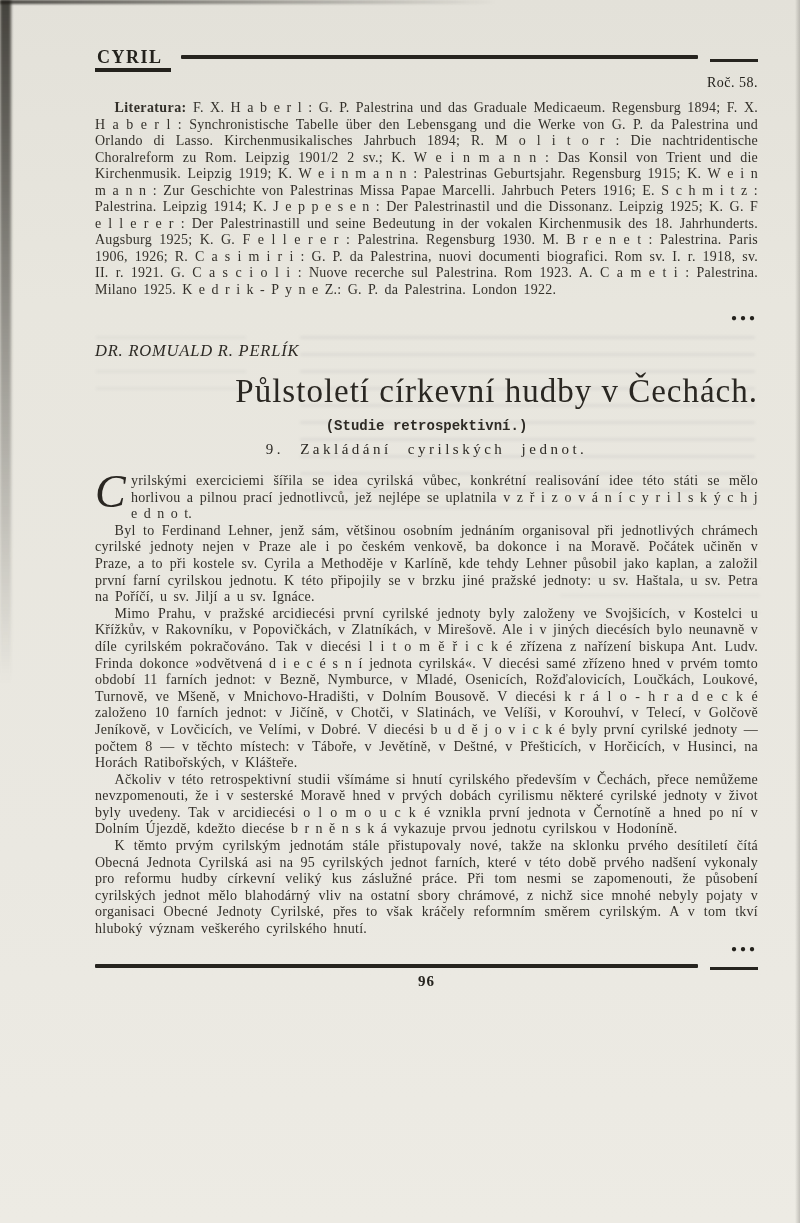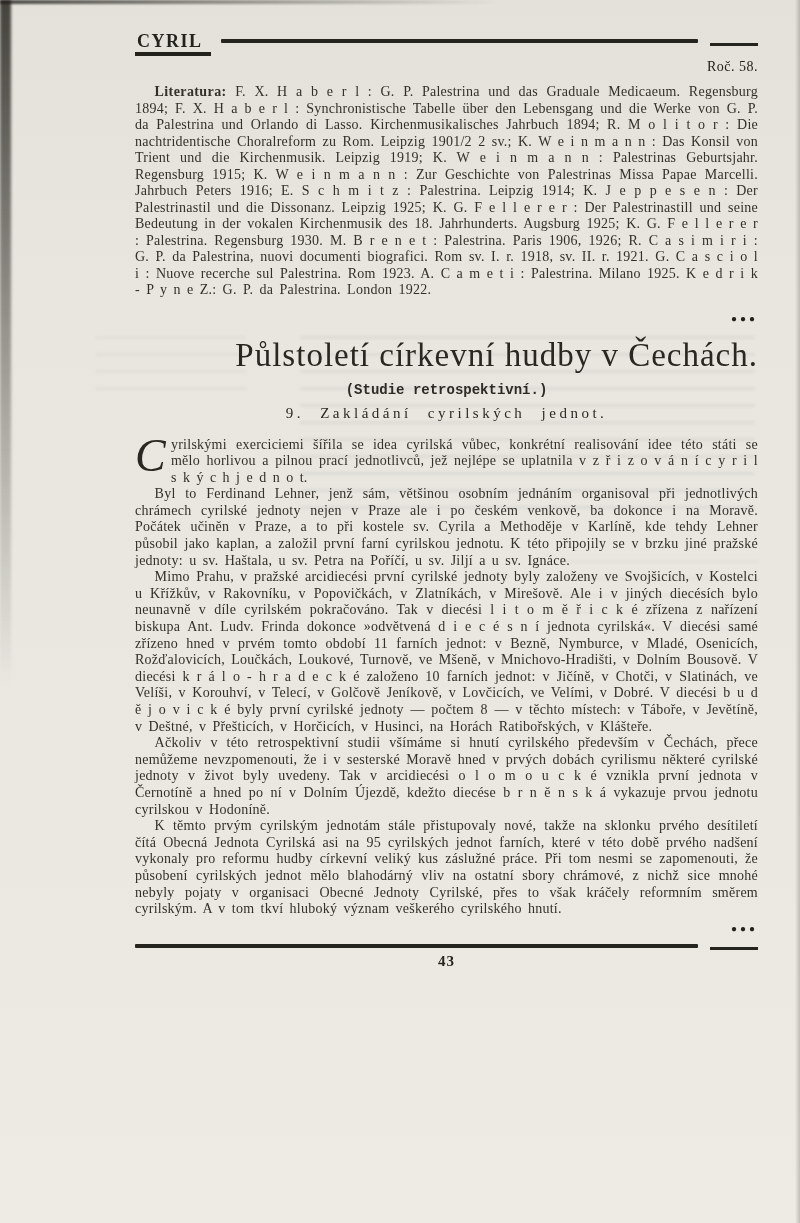--- a/index.html
+++ b/index.html
@@ -21,21 +21,21 @@
     background:linear-gradient(180deg,rgba(28,26,21,.8) 0%,rgba(28,26,21,.35) 55%,rgba(28,26,21,0) 100%);
     filter:blur(1.5px);}
   .edge-right{position:absolute;top:0;right:0;width:5px;height:100%;
     background:linear-gradient(270deg,rgba(60,58,52,.25),rgba(60,58,52,0));}
   .ghost{position:absolute;opacity:.14;filter:blur(1.6px);pointer-events:none;
     background:repeating-linear-gradient(180deg,rgba(95,98,112,.55) 0 3px,rgba(95,98,112,0) 3px 17px);}
   .ghost.g1{left:300px;top:336px;width:455px;height:180px;}
   .ghost.g2{left:96px;top:336px;width:150px;height:60px;opacity:.10;}
   .ghost.g3{left:560px;top:560px;width:200px;height:70px;opacity:.08;}
 
-  .content{position:absolute;left:95px;right:42px;top:32px;margin-left:40px;}
+  .content{position:absolute;left:95px;right:42px;top:48px;}
 
   
   .header-row{display:flex;align-items:flex-start;}
   .journal{font-weight:bold;font-size:18px;letter-spacing:1.5px;color:#24221d;
     border-bottom:4px solid #24221d;padding:0 8px 2px 2px;line-height:18px;}
   .rule-main{flex:1;height:4px;background:#26241f;margin:7px 0 0 10px;border-radius:1px;}
   .rule-end{width:48px;height:3px;background:#26241f;margin:11px 0 0 12px;}
   .volume{text-align:right;font-weight:normal;font-size:14px;color:#24221d;margin-top:3px;letter-spacing:.5px;}
 
   
@@ -92,37 +92,38 @@
       <div class="volume">Roč. 58.</div>
     </header>
 
     <section>
       <p class="lit"><b>Literatura:</b><span> F. X. H a b e r l :  G. P. Palestrina und das Graduale Medicaeum. Regensburg 1894; F. X. H a b e r l :  Synchronistische Tabelle über den Lebensgang und die Werke von G. P. da Palestrina und Orlando di Lasso. Kirchenmusikalisches Jahrbuch 1894; R. M o l i t o r :  Die nachtridentische Choralreform zu Rom. Leipzig 1901/2 2 sv.; K. W e i n m a n n :  Das Konsil von Trient und die Kirchenmusik. Leipzig 1919; K. W e i n m a n n :  Palestrinas Geburtsjahr. Regensburg 1915; K. W e i n m a n n :  Zur Geschichte von Palestrinas Missa Papae Marcelli. Jahrbuch Peters 1916; E. S c h m i t z :  Palestrina. Leipzig 1914; K. J e p p e s e n :  Der Palestrinastil und die Dissonanz. Leipzig 1925; K. G. F e l l e r e r :  Der Palestrinastill und seine Bedeutung in der vokalen Kirchenmusik des 18. Jahrhunderts. Augsburg 1925; K. G. F e l l e r e r :  Palestrina. Regensburg 1930. M. B r e n e t :  Palestrina. Paris 1906, 1926; R. C a s i m i r i :  G. P. da Palestrina, nuovi documenti biografici. Rom sv. I. r. 1918, sv. II. r. 1921. G. C a s c i o l i :  Nuove recerche sul Palestrina. Rom 1923. A. C a m e t i :  Palestrina. Milano 1925. K e d r i k - P y n e  Z.: G. P. da Palestrina. London 1922.</span></p>
     </section>
 
     <div class="dots after-lit">●●●</div>
 
     <article>
+      <div class="author">DR. ROMUALD R. PERLÍK</div>
       <h1 class="title">Půlstoletí církevní hudby v Čechách.</h1>
       <div class="subtitle">(Studie retrospektivní.)</div>
       <h2 class="chapter">9. Zakládání cyrilských jednot.</h2>
 
       <div class="body">
         <p class="first"><span class="dropcap">C</span><span>yrilskými exerciciemi šířila se idea cyrilská vůbec, konkrétní realisování idee této státi se mělo horlivou a pilnou prací jednotlivců, jež nejlépe se uplatnila v z ř i z o v á n í c y r i l s k ý c h j e d n o t.</span></p>
         <p>Byl to Ferdinand Lehner, jenž sám, většinou osobním jednáním organisoval při jednotlivých chrámech cyrilské jednoty nejen v Praze ale i po českém venkově, ba dokonce i na Moravě. Počátek učiněn v Praze, a to při kostele sv. Cyrila a Methoděje v Karlíně, kde tehdy Lehner působil jako kaplan, a založil první farní cyrilskou jednotu. K této připojily se v brzku jiné pražské jednoty: u sv. Haštala, u sv. Petra na Poříčí, u sv. Jiljí a u sv. Ignáce.</p>
         <p>Mimo Prahu, v pražské arcidiecési první cyrilské jednoty byly založeny ve Svojšicích, v Kostelci u Křížkův, v Rakovníku, v Popovičkách, v Zlatníkách, v Mirešově. Ale i v jiných diecésích bylo neunavně v díle cyrilském pokračováno. Tak v diecési l i t o m ě ř i c k é zřízena z nařízení biskupa Ant. Ludv. Frinda dokonce »odvětvená d i e c é s n í jednota cyrilská«. V diecési samé zřízeno hned v prvém tomto období 11 farních jednot: v Bezně, Nymburce, v Mladé, Osenicích, Rožďalovicích, Loučkách, Loukové, Turnově, ve Mšeně, v Mnichovo-Hradišti, v Dolním Bousově. V diecési k r á l o - h r a d e c k é založeno 10 farních jednot: v Jičíně, v Chotči, v Slatinách, ve Velíši, v Korouhví, v Telecí, v Golčově Jeníkově, v Lovčicích, ve Velími, v Dobré. V diecési b u d ě j o v i c k é byly první cyrilské jednoty — počtem 8 — v těchto místech: v Táboře, v Jevětíně, v Deštné, v Přešticích, v Horčicích, v Husinci, na Horách Ratibořských, v Klášteře.</p>
         <p>Ačkoliv v této retrospektivní studii všímáme si hnutí cyrilského především v Čechách, přece nemůžeme nevzpomenouti, že i v sesterské Moravě hned v prvých dobách cyrilismu některé cyrilské jednoty v život byly uvedeny. Tak v arcidiecési o l o m o u c k é vznikla první jednota v Černotíně a hned po ní v Dolním Újezdě, kdežto diecése b r n ě n s k á vykazuje prvou jednotu cyrilskou v Hodoníně.</p>
         <p>K těmto prvým cyrilským jednotám stále přistupovaly nové, takže na sklonku prvého desítiletí čítá Obecná Jednota Cyrilská asi na 95 cyrilských jednot farních, které v této době prvého nadšení vykonaly pro reformu hudby církevní veliký kus záslužné práce. Při tom nesmi se zapomenouti, že působení cyrilských jednot mělo blahodárný vliv na ostatní sbory chrámové, z nichž sice mnohé nebyly pojaty v organisaci Obecné Jednoty Cyrilské, přes to však kráčely reformním směrem cyrilským. A v tom tkví hluboký význam veškerého cyrilského hnutí.</p>
       </div>
     </article>
 
     <div class="dots before-footer">●●●</div>
 
     <footer>
       <div class="footer-rule-row">
         <div class="rule-main"></div>
         <div class="rule-end"></div>
       </div>
-      <div class="pagenum">43</div>
+      <div class="pagenum">96</div>
     </footer>
 
   </div>
 </div>
 
 </body></html>

